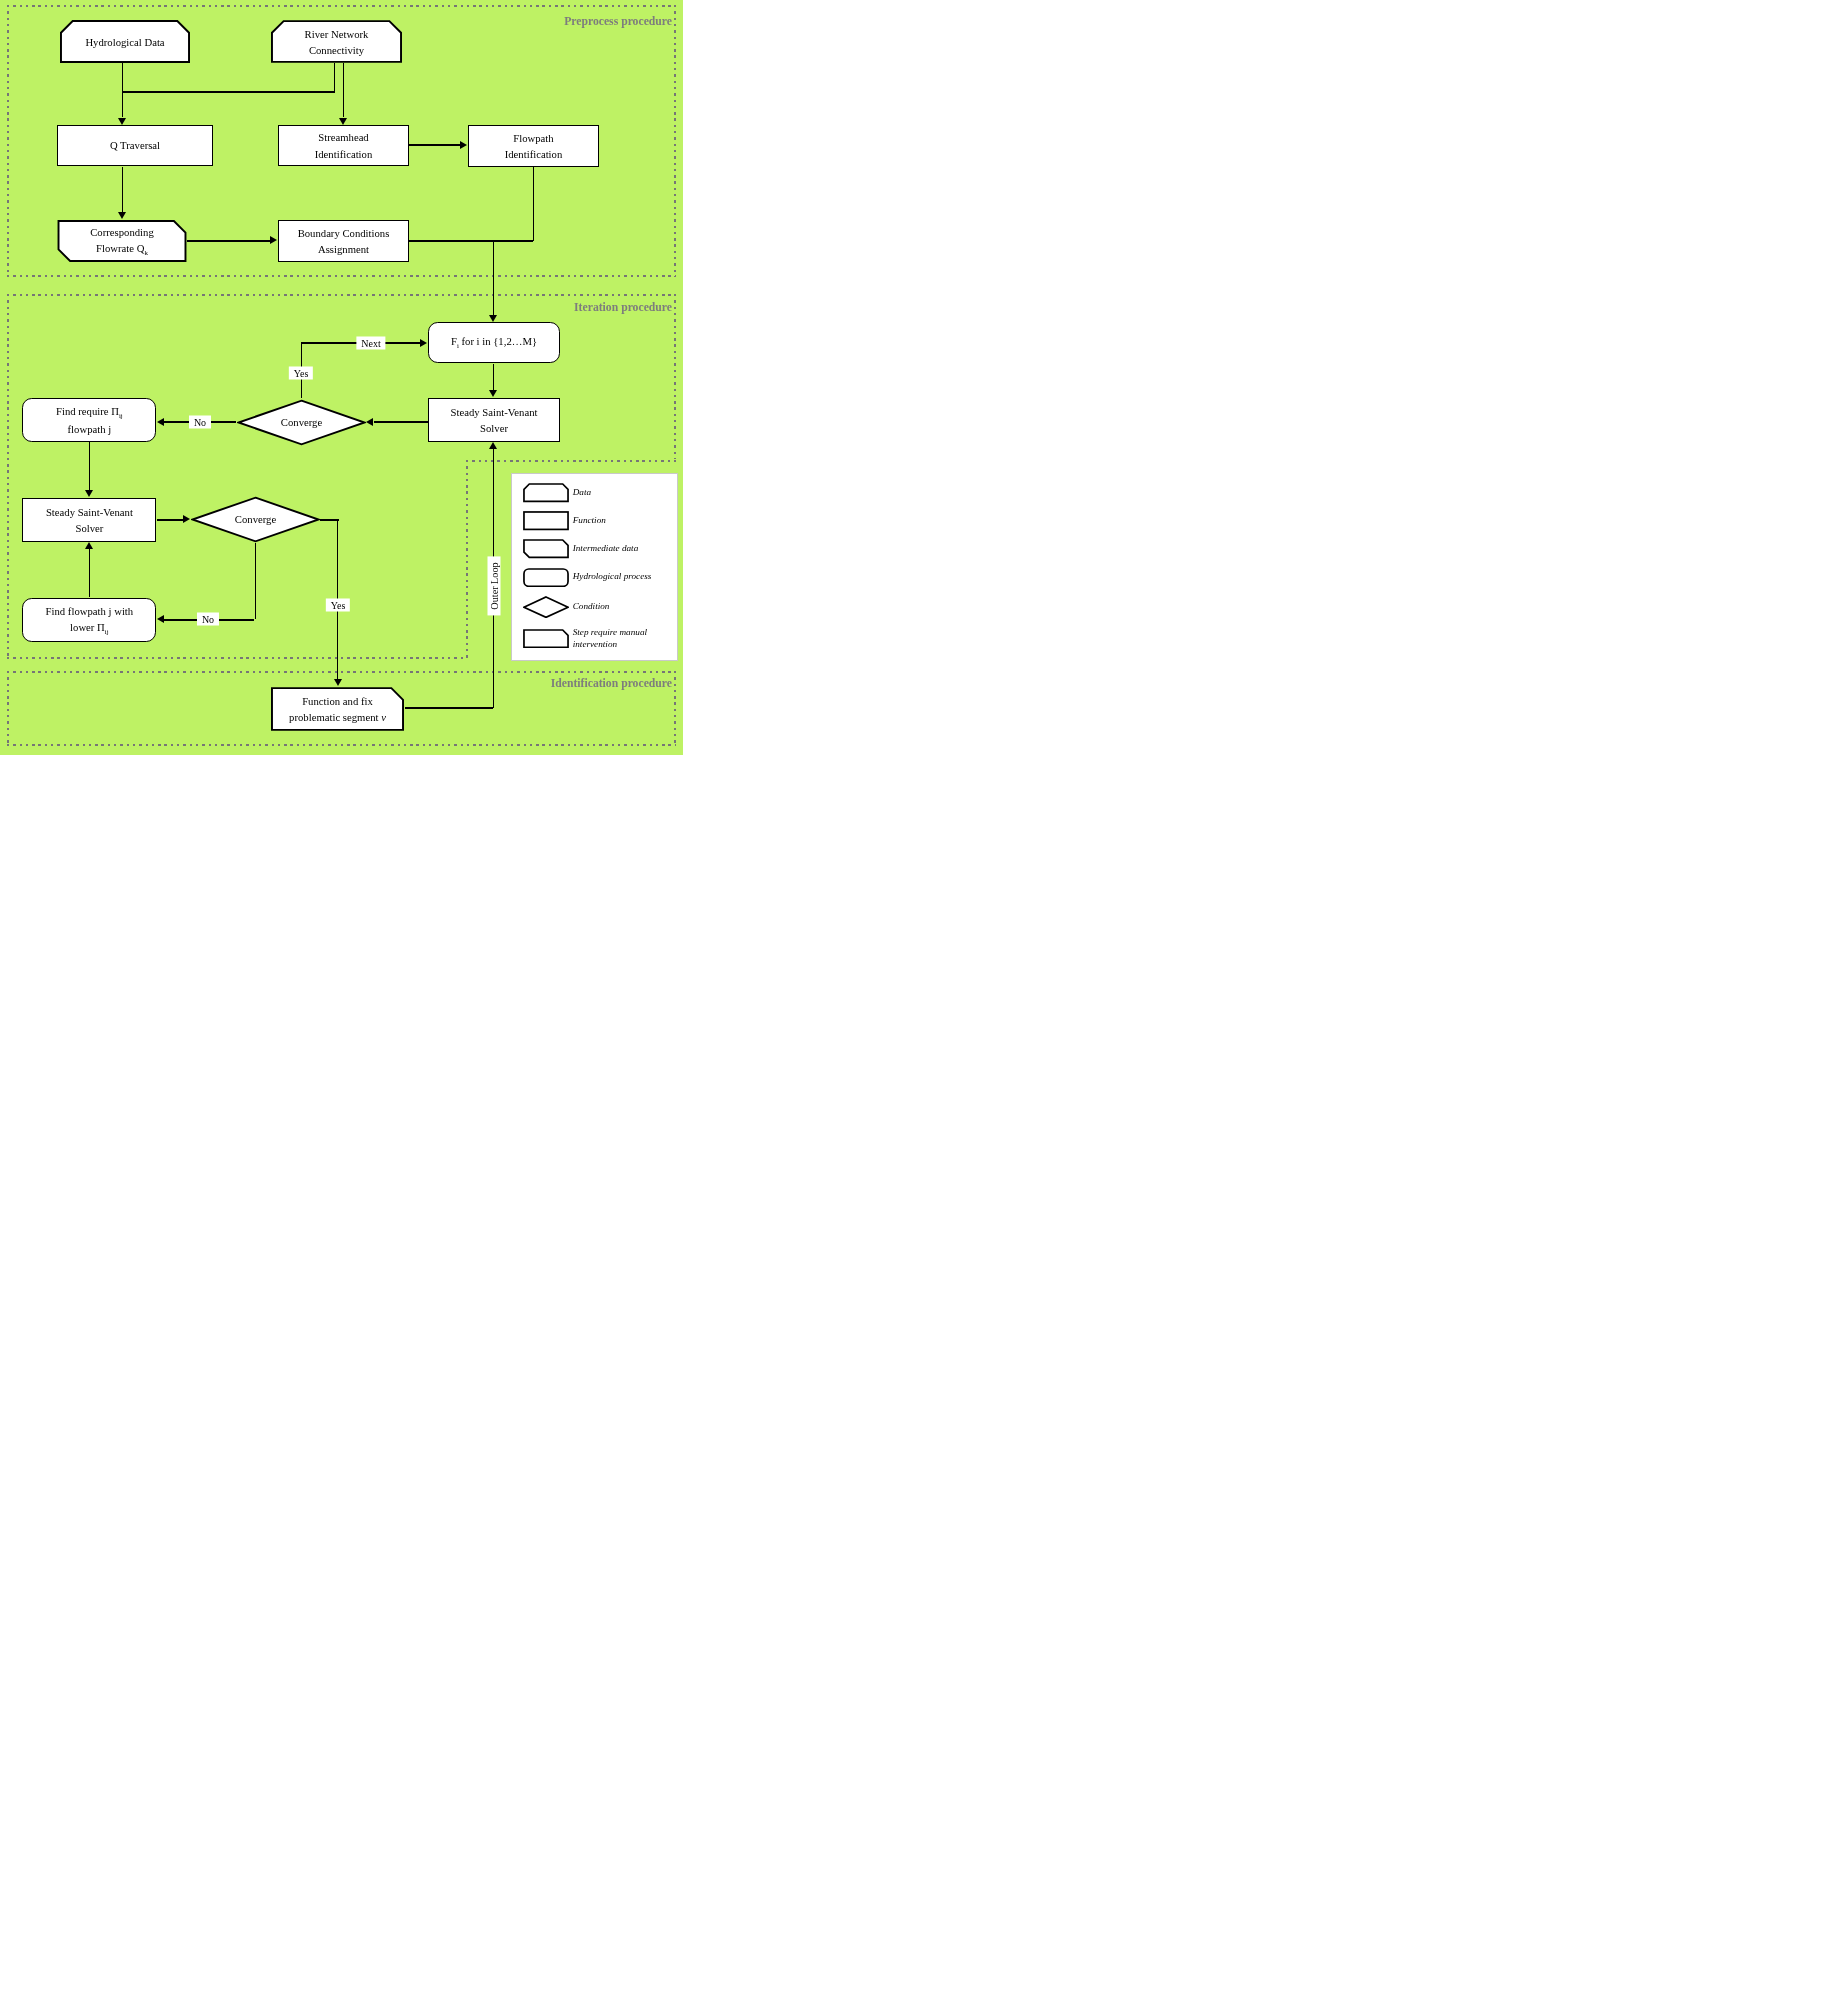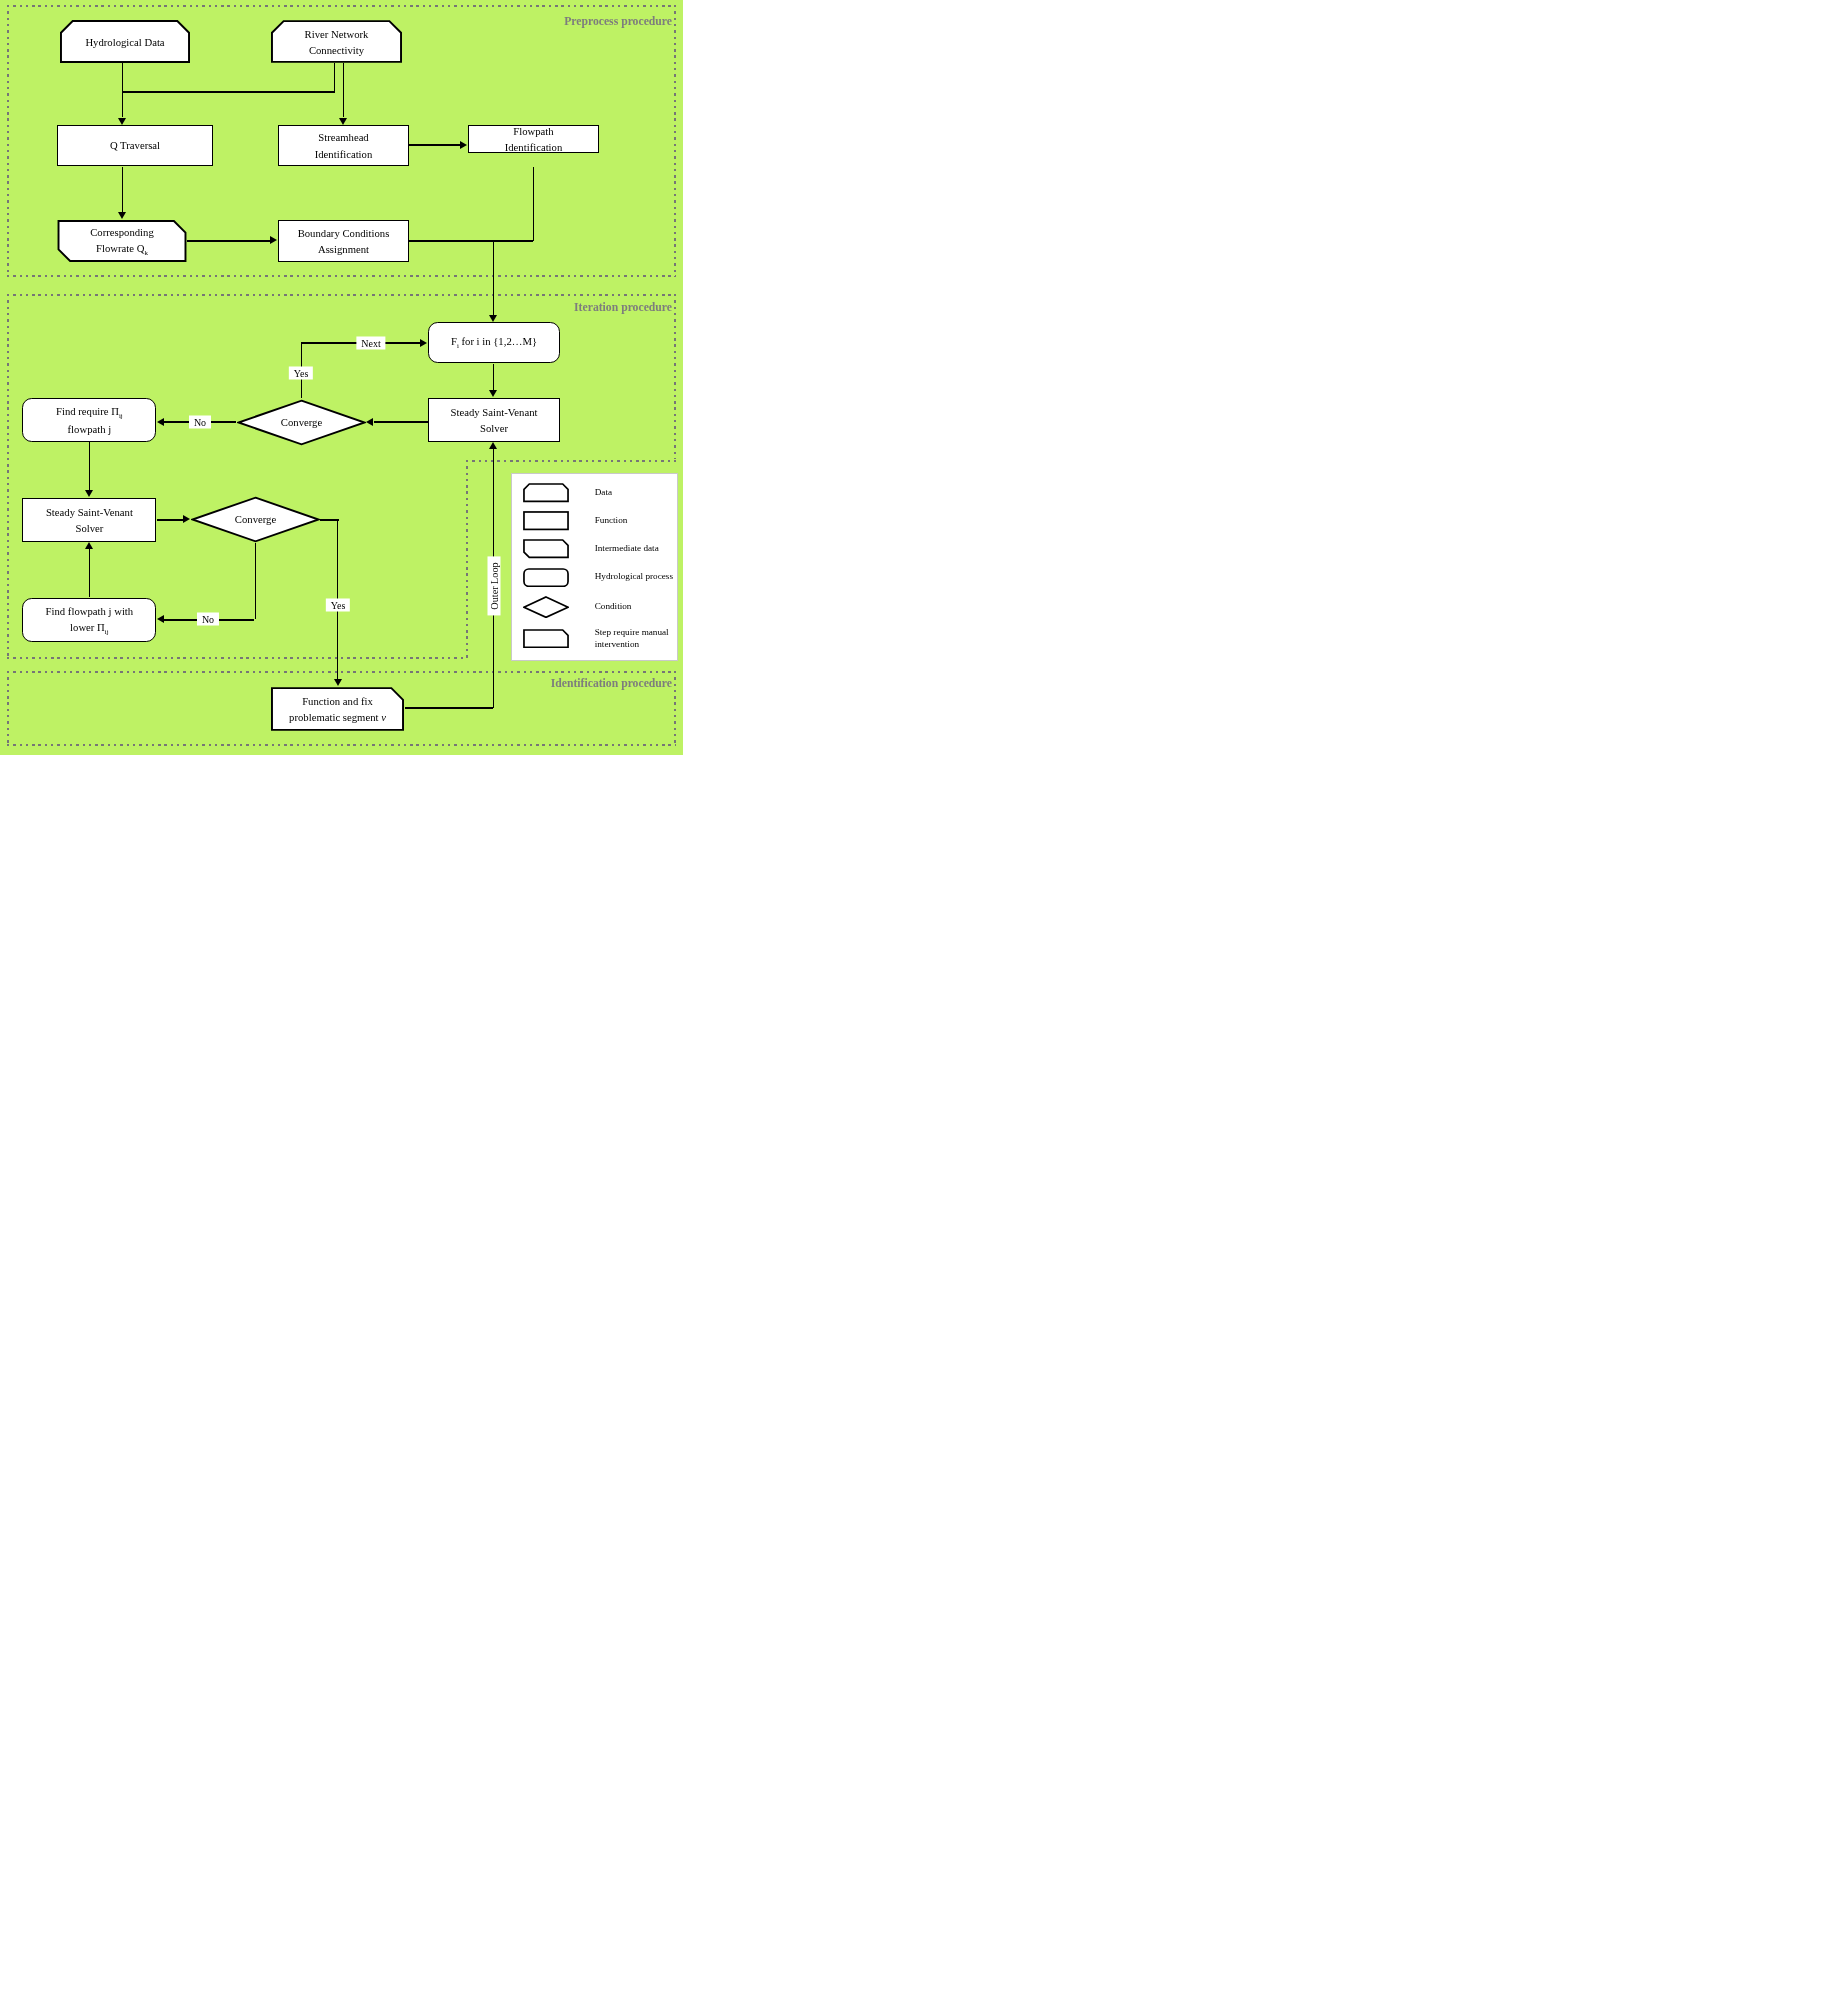--- a/index.html
+++ b/index.html
@@ -44,21 +44,21 @@
   .outerlabel{position:absolute;transform:translate(-50%,-50%) rotate(-90deg);background:#fff;
           padding:1px 5.8px;font-size:10.2px;z-index:5;white-space:nowrap;}
 
   
   #legend{position:absolute;left:511px;top:473px;width:167px;height:188px;
           border:0.5px solid #c9c9c9;background:#fff;box-sizing:border-box;z-index:4;
           display:flex;flex-direction:column;justify-content:space-around;padding:4.9px 0 4.9px 10.7px;}
   .lrow{display:flex;align-items:center;}
   .lshape{flex:0 0 46px;}
   .lshape polygon,.lshape rect{fill:#fff;stroke:#000;stroke-width:3.5;}
-  .llabel{margin-left:26px;font-size:9.2px;line-height:1.3;width:92px;text-align:left;}
+  .llabel{margin-left:4px;font-size:9.2px;line-height:1.3;width:92px;text-align:left;font-style:italic;}
 </style>
 </head>
 <body>
 
 <div id="canvas">
 
   <div class="dh" style="left:7.3px;top:5.3px;width:669px"></div>
   <div class="dv" style="left:7.3px;top:5.3px;height:272px"></div>
   <div class="dv" style="left:674px;top:5.3px;height:272px"></div>
   <div class="dh" style="left:7.3px;top:275px;width:669px"></div>
@@ -149,21 +149,21 @@
     <div class="ntext"><span>Q Traversal</span></div>
   </div>
 
   <div class="node rect" style="left:278px;top:125px;width:131px;height:41px">
     <div class="ntext">
       <span>Streamhead</span><br>
       <span>Identification</span>
     </div>
   </div>
 
-  <div class="node rect" style="left:468px;top:125px;width:131px;height:28px">
+  <div class="node rect" style="left:468px;top:125px;width:131px;height:42px">
     <div class="ntext">
       <span>Flowpath</span><br>
       <span>Identification</span>
     </div>
   </div>
 
   <div class="node shaped" style="left:57px;top:220px;width:130px;height:42px">
     <svg class="outline" width="130" height="42" viewBox="0 0 267 87">
       <polygon points="2,2 241,2 265,26 265,85 26,85 2,61"></polygon>
     </svg>

